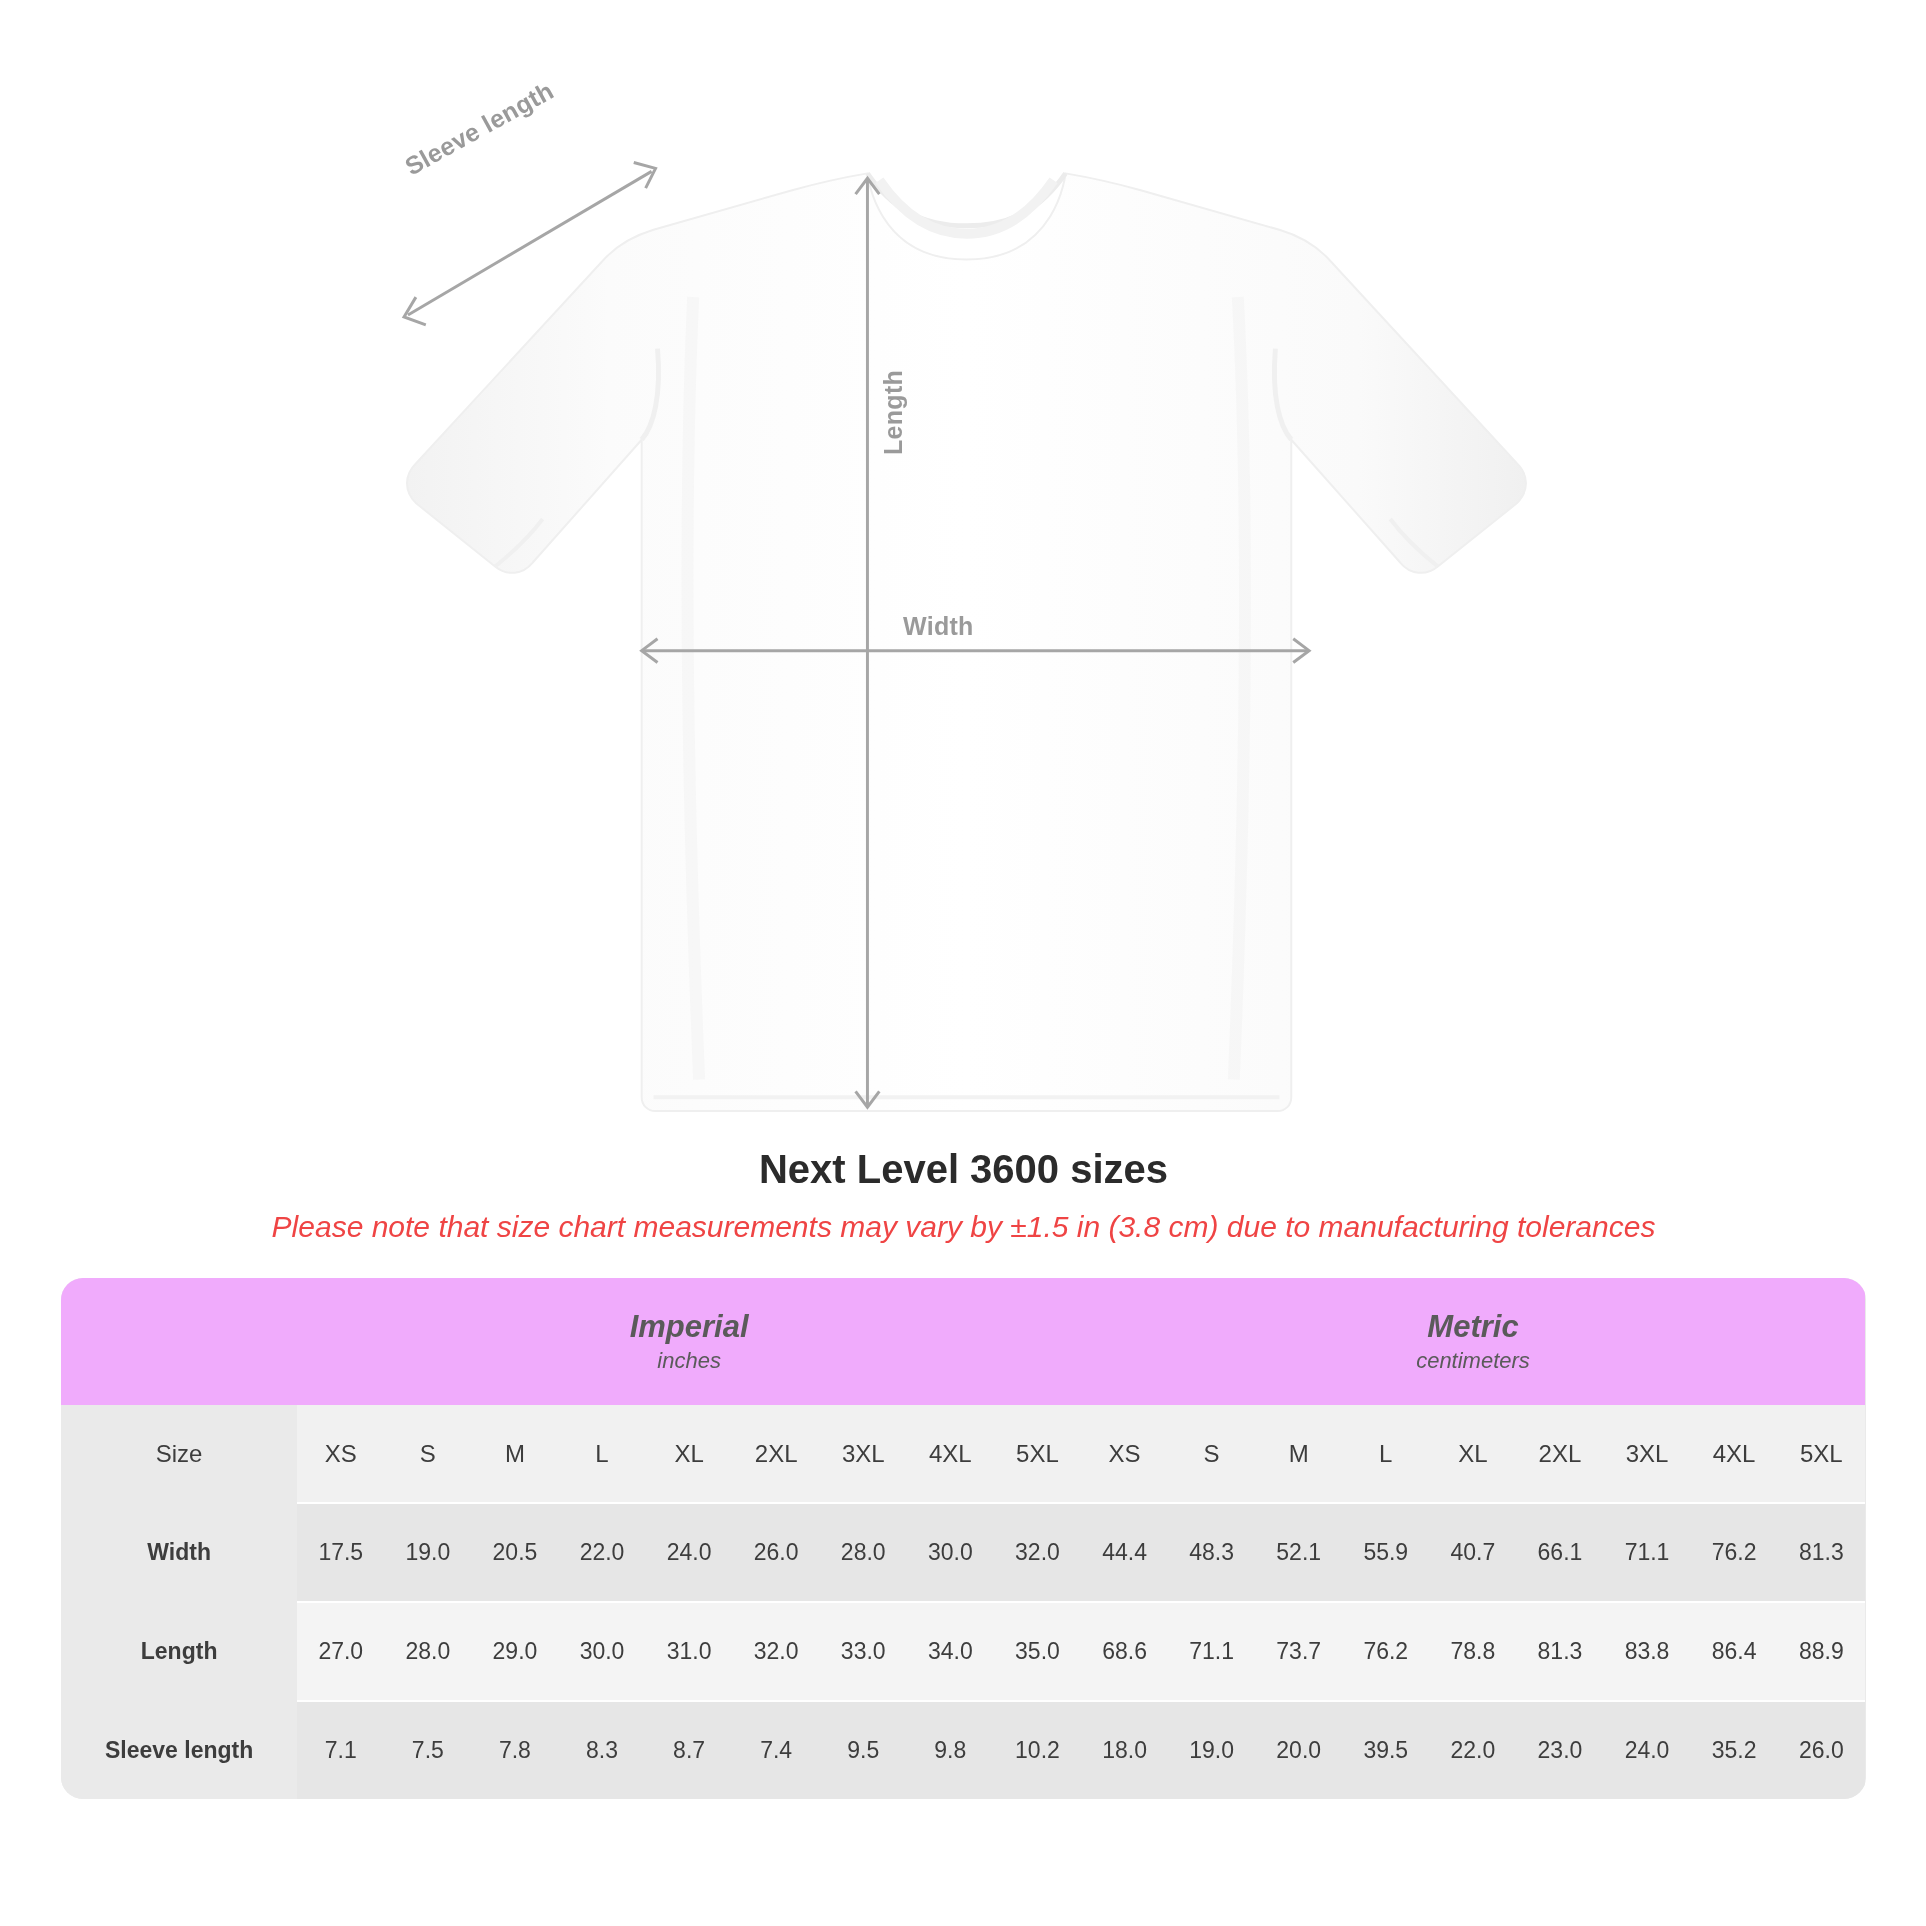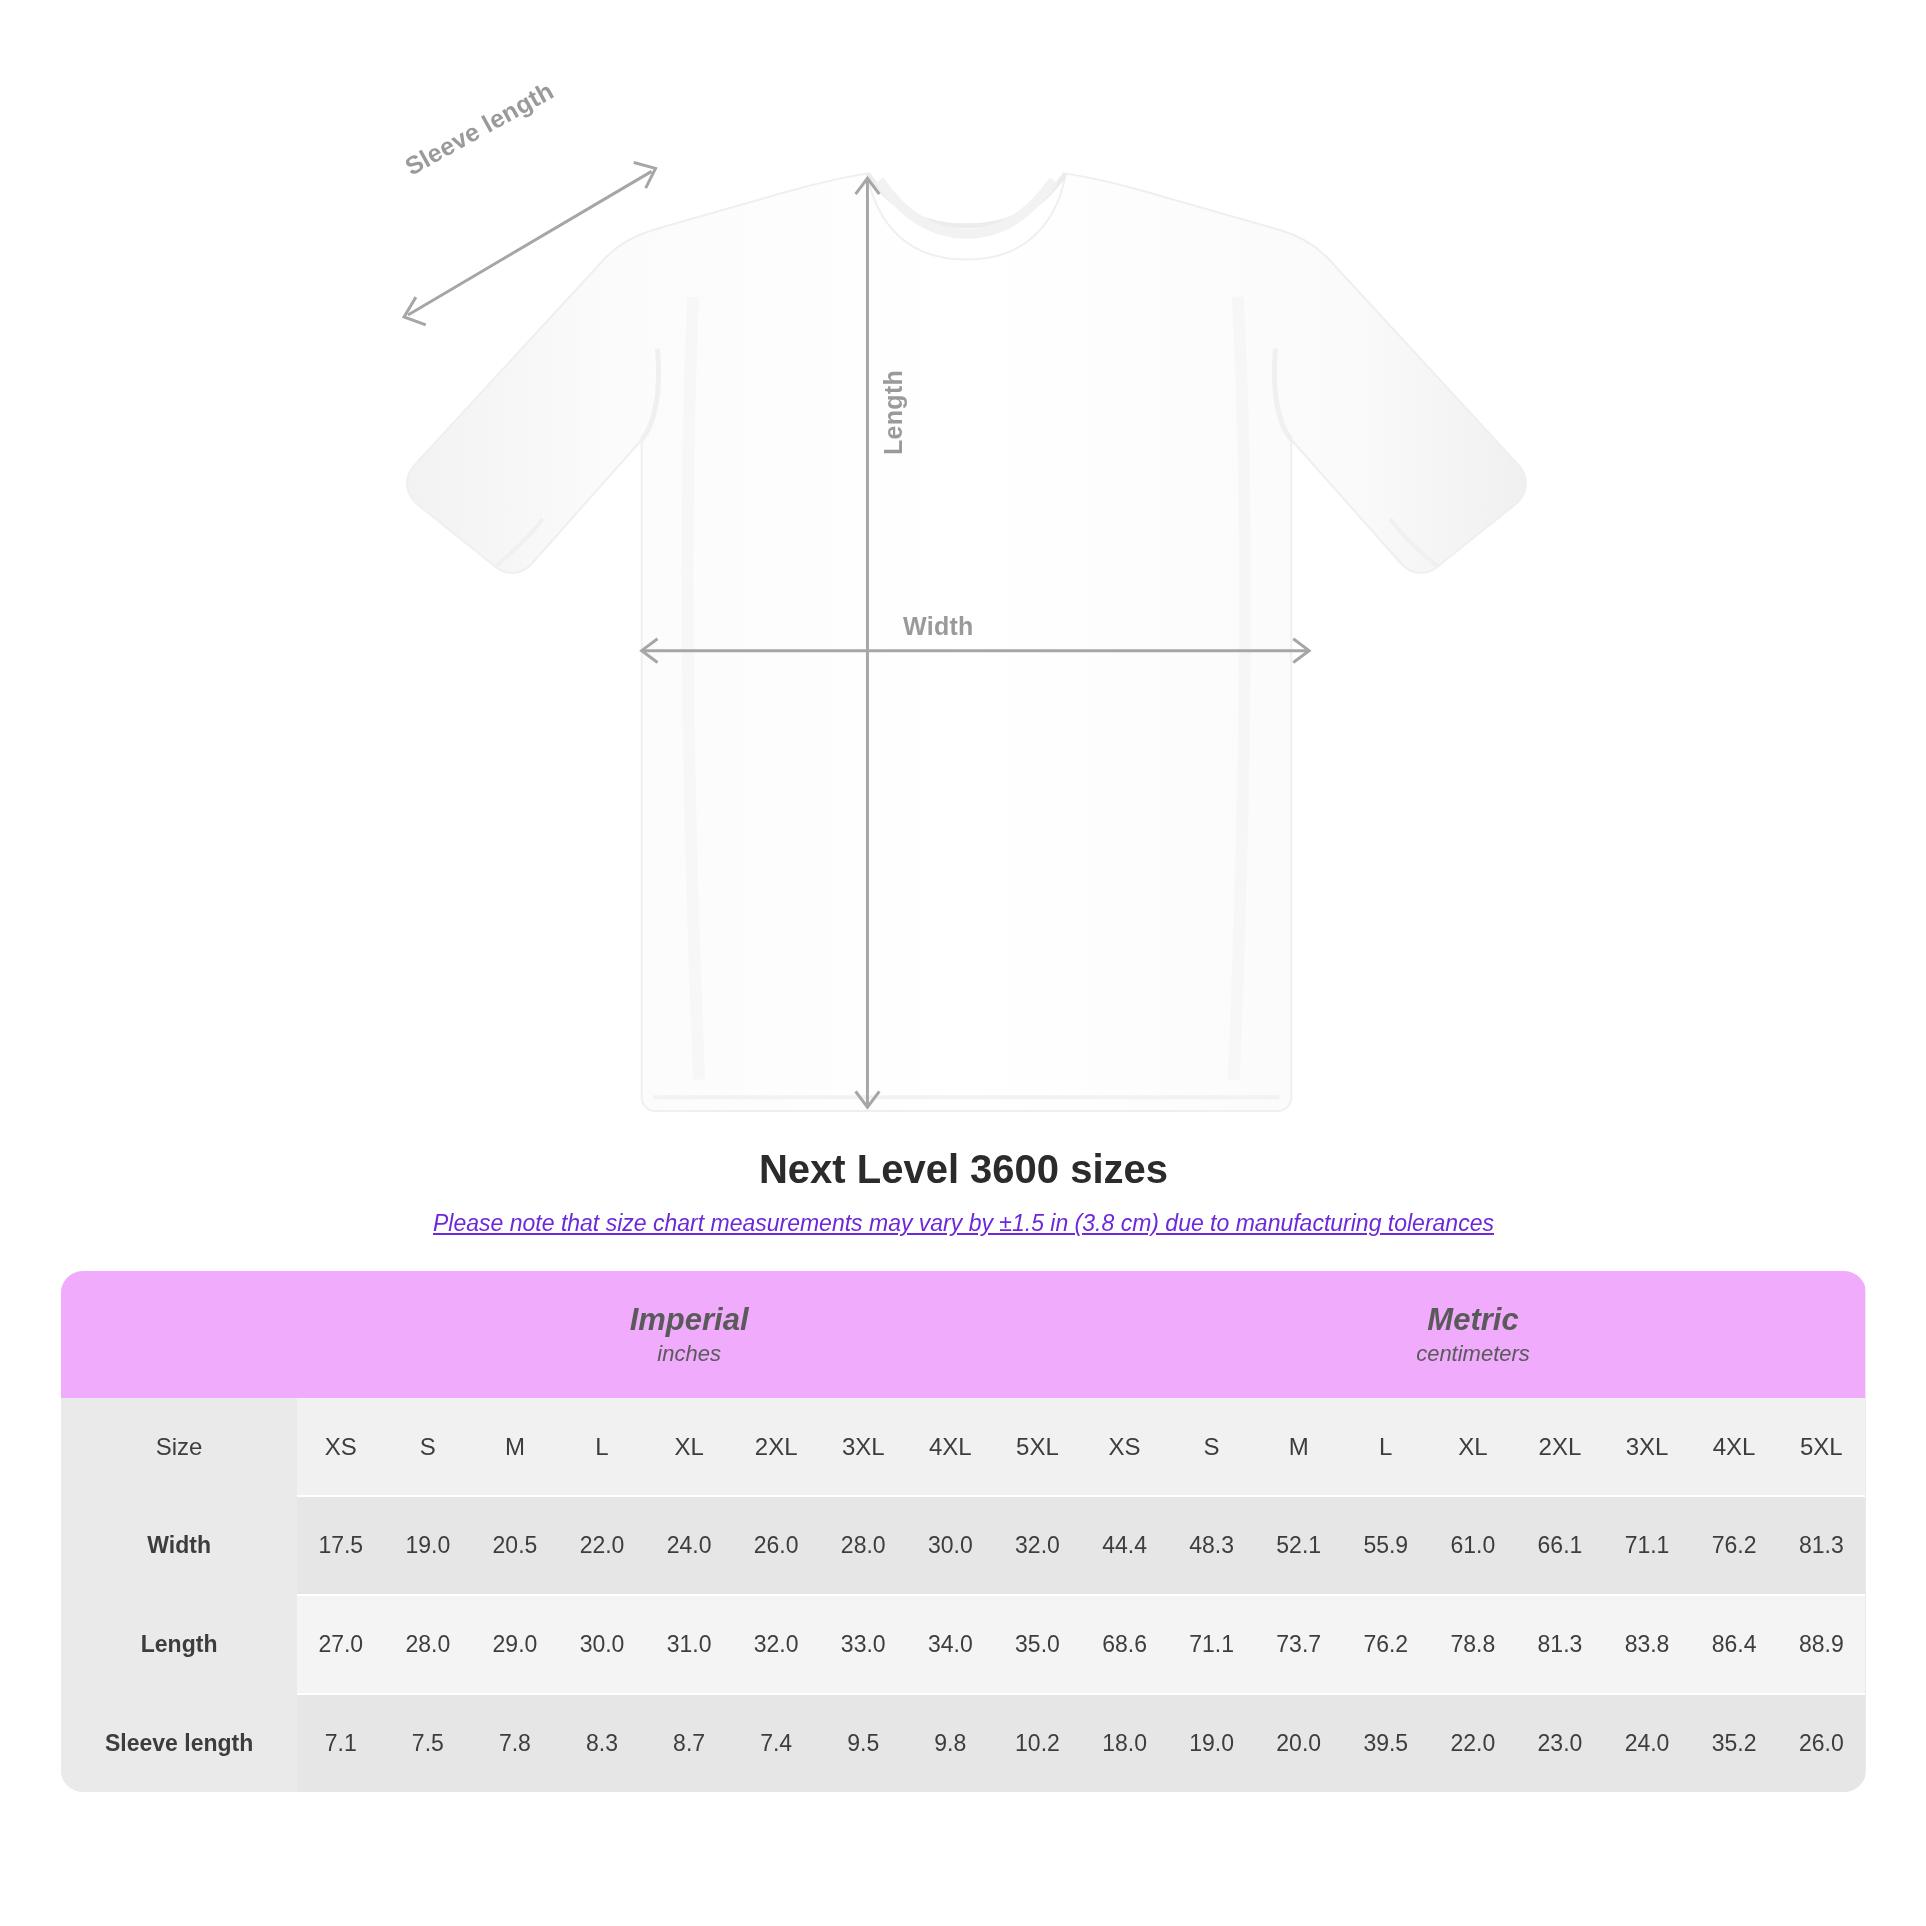--- a/index.html
+++ b/index.html
@@ -61,25 +61,24 @@
     text-align: center;
     margin-top: 18px;
   }
   .chart-title {
     font-size: 40px;
     font-weight: bold;
     color: #2b2b2b;
     margin: 0 0 18px 0;
   }
   .chart-note {
-    font-size: 23px;
+    font-size: 30px;
     font-style: italic;
-    color: #6d28d9;
+    color: #ef4444;
     margin: 0;
-    text-decoration: underline;
   }
 
   
   .table-wrap {
     margin: 34px 61px 0 61px;
     border-radius: 22px;
     overflow: hidden;
     background: #eaeaea;
   }
   table.size-table {
@@ -270,21 +269,21 @@
           <td class="cell">22.0</td>
           <td class="cell">24.0</td>
           <td class="cell">26.0</td>
           <td class="cell">28.0</td>
           <td class="cell">30.0</td>
           <td class="cell">32.0</td>
           <td class="cell">44.4</td>
           <td class="cell">48.3</td>
           <td class="cell">52.1</td>
           <td class="cell">55.9</td>
-          <td class="cell">61.0</td>
+          <td class="cell">40.7</td>
           <td class="cell">66.1</td>
           <td class="cell">71.1</td>
           <td class="cell">76.2</td>
           <td class="cell">81.3</td>
         </tr>
 
         <tr class="band-b">
           <td class="rowlabel">Length</td>
           <td class="cell">27.0</td>
           <td class="cell">28.0</td>

